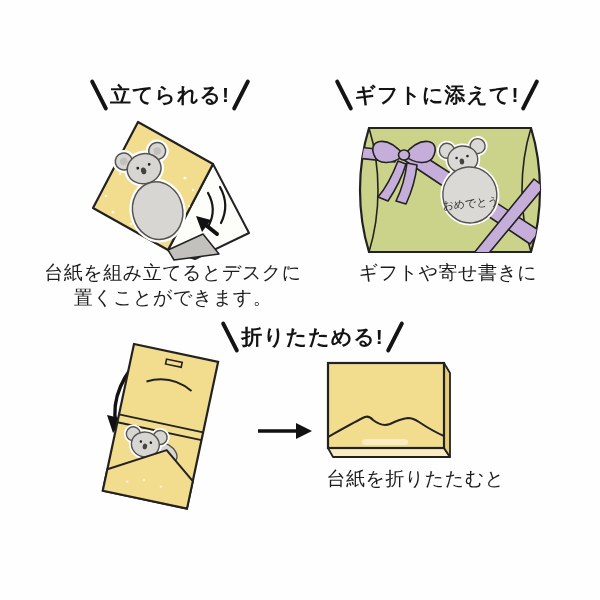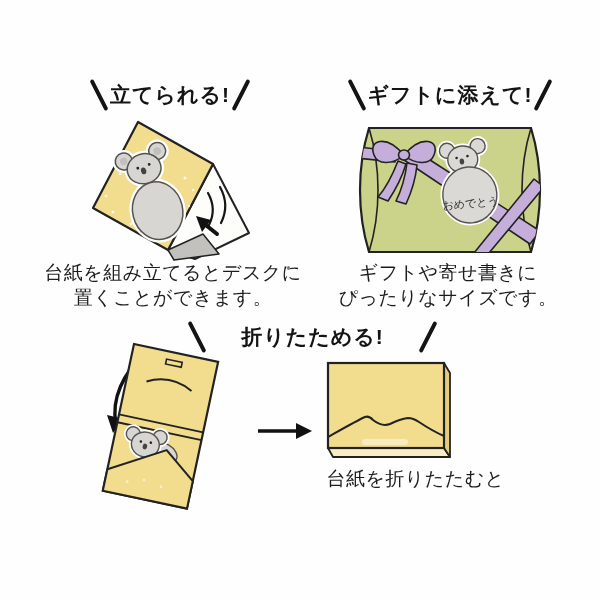--- a/index.html
+++ b/index.html
@@ -70,21 +70,21 @@
       <polygon points="123,100 138,104 129,116" fill="#111111"></polygon>
     </g>
   </svg>
 
   <div class="abs caption" style="left:38px; top:260px; width:270px;">
     <span>台紙を組み立てるとデスクに</span>
     <span>置くことができます。</span>
   </div>
   <div class="abs stray-dot" style="left:287px; top:266px;"></div>
 
-  <div class="abs title-row" style="left:335px; top:78px; width:230px;">
+  <div class="abs title-row" style="left:322px; top:78px; width:230px;">
     <span class="slash l"></span>
     <span class="title">ギフトに添えて!</span>
     <span class="slash r"></span>
   </div>
 
   <svg class="abs" style="left:343px; top:121px;" width="214" height="140" viewBox="0 0 214 140">
     <defs>
       <clipPath id="pbclip">
           <path d="M26,7 L188,7 C200,46 200,92 188,131 L26,131 C14,92 14,46 26,7 Z"></path>
         </clipPath>
@@ -117,24 +117,23 @@
       </g>
       <circle cx="-10" cy="-28" r="1.3" fill="#222222"></circle>
       <circle cx="1" cy="-29" r="1.3" fill="#222222"></circle>
       <ellipse cx="-5" cy="-24" rx="2.3" ry="3" fill="#45433f"></ellipse>
       <text x="0" y="22" text-anchor="middle" font-size="11" fill="#333333">おめでとう</text>
     </g>
   </svg>
 
   <div class="abs caption" style="left:332px; top:260px; width:232px;">
     <span>ギフトや寄せ書きに</span>
-    <span>ぴったりなサイズです。</span>
   </div>
 
-  <div class="abs title-row" style="left:195px; top:320px; width:235px;justify-content:space-between;">
+  <div class="abs title-row" style="left:195px; top:320px; width:235px;">
     <span class="slash l"></span>
     <span class="title">折りたためる!</span>
     <span class="slash r"></span>
   </div>
 
   <svg class="abs" style="left:86px; top:340px;" width="182" height="174" viewBox="0 0 182 174">
     <g>
       <path d="M60,12 C37,33 25,59 30,84" fill="none" stroke="#111111" stroke-width="3.4" stroke-linecap="round"></path>
       <polygon points="21,75 38,79 27,93" fill="#111111"></polygon>
     </g>

